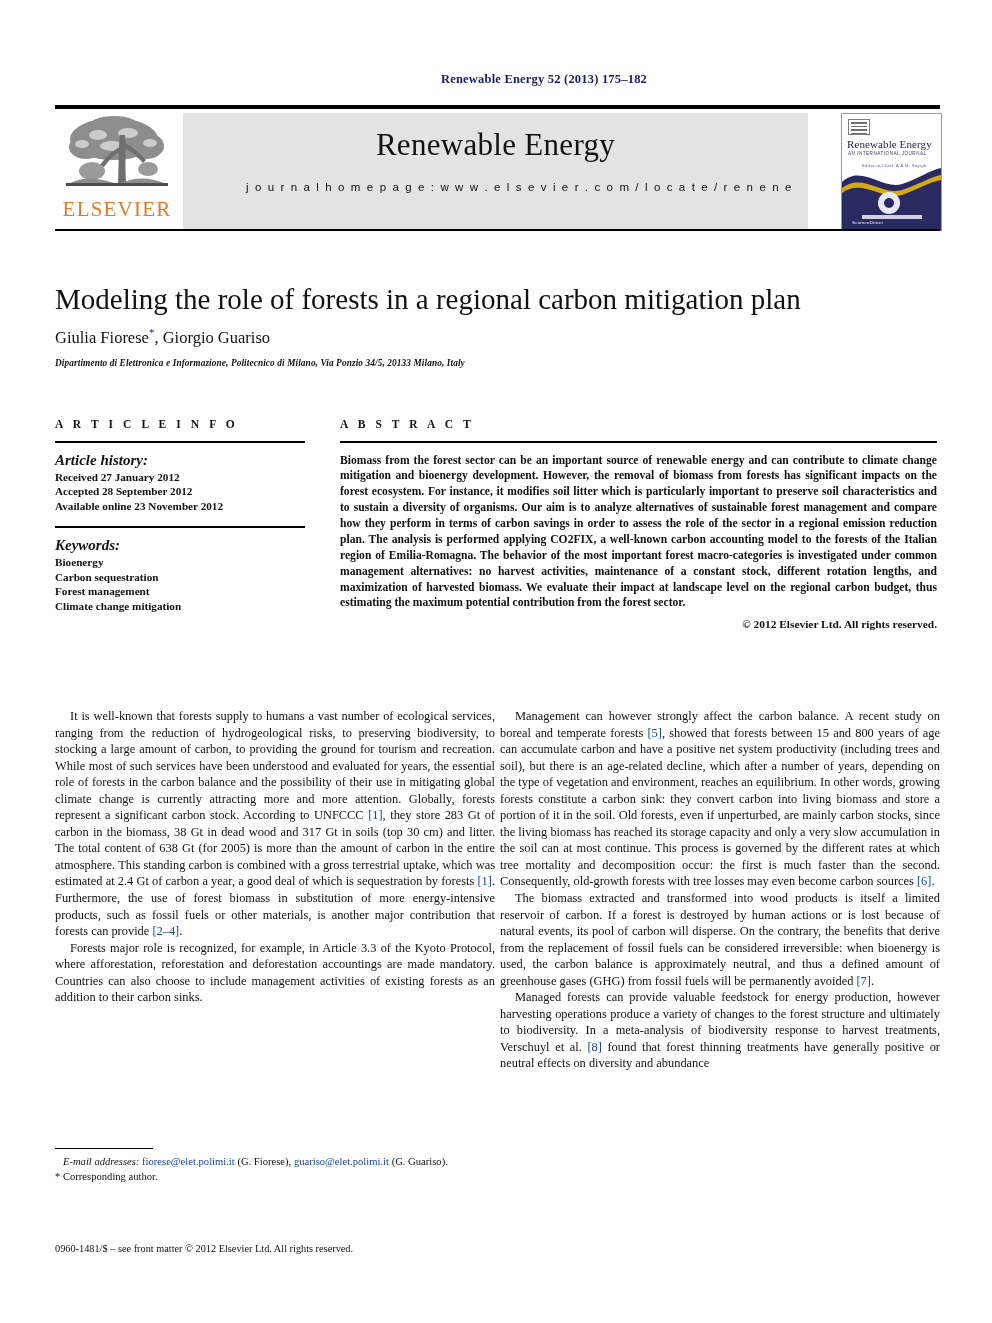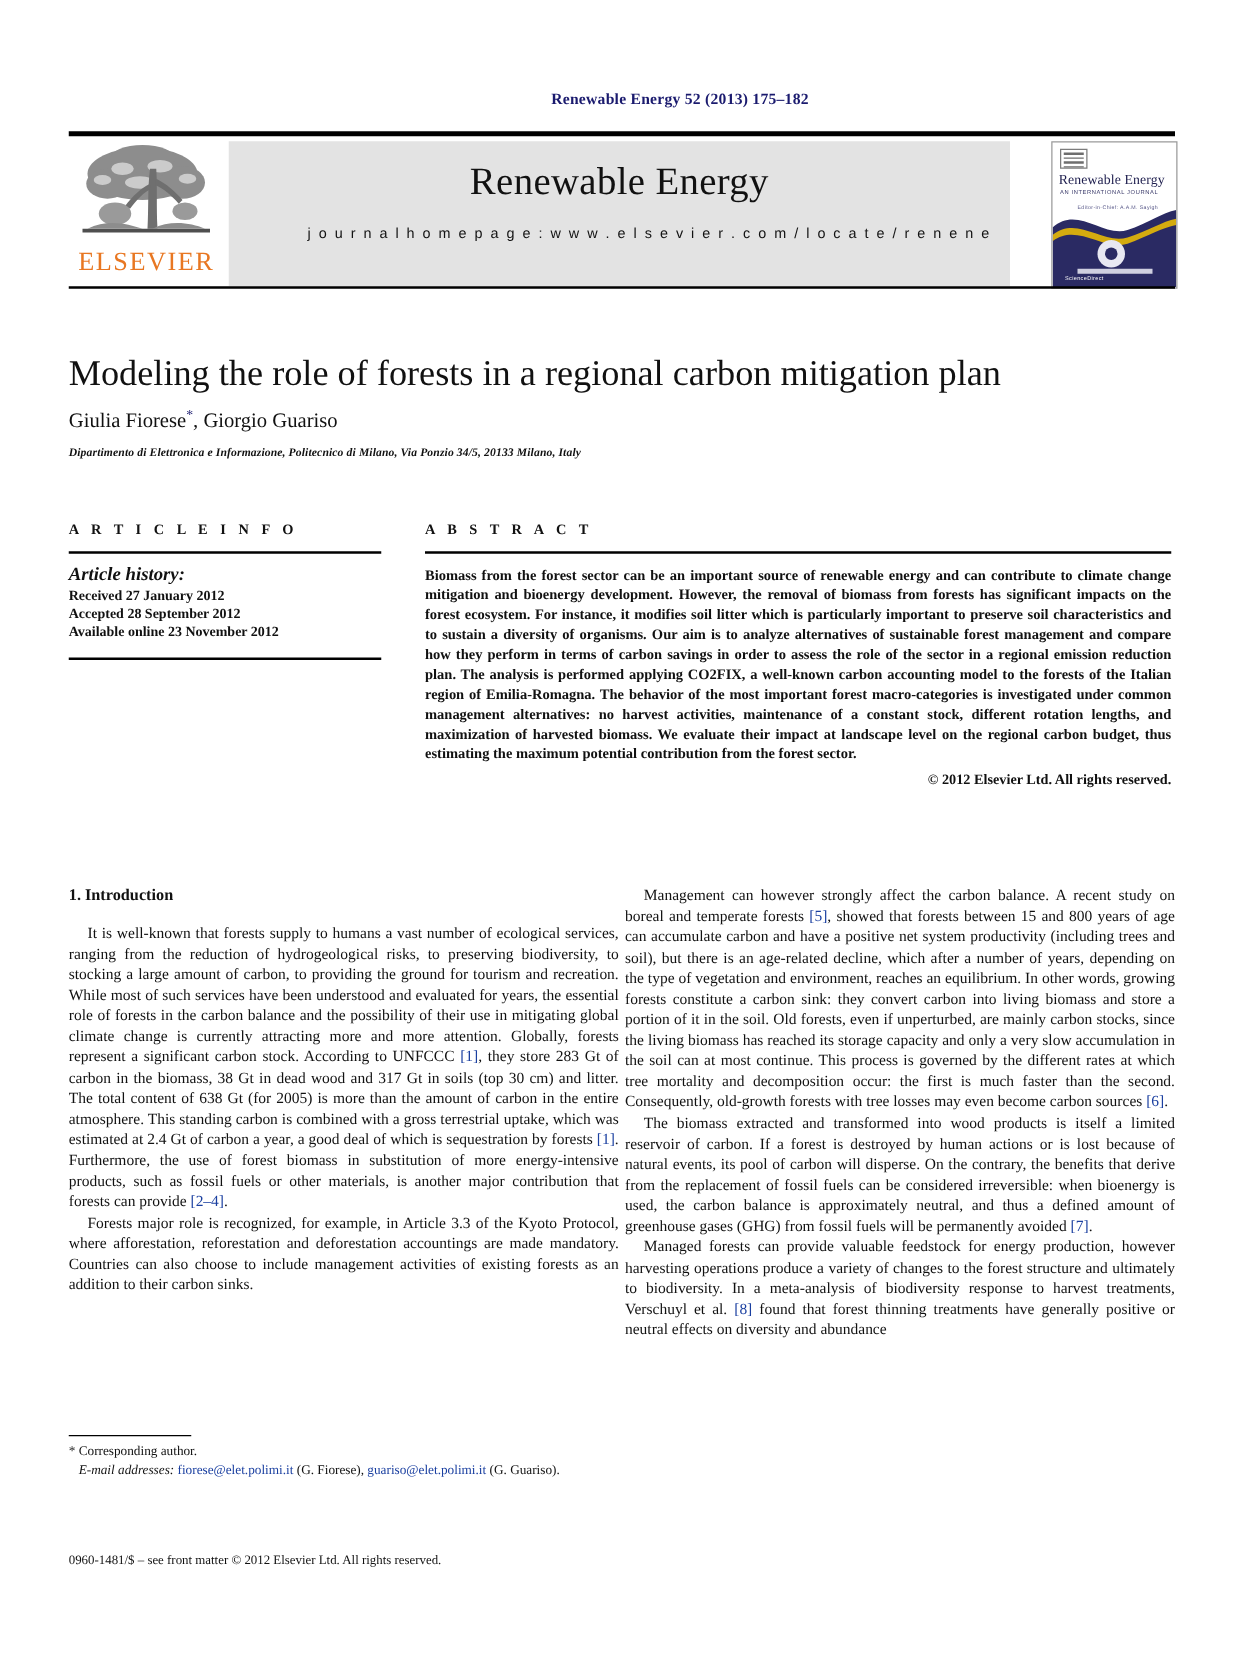--- a/index.html
+++ b/index.html
@@ -253,50 +253,56 @@
   <div class="infoblock">
     <div class="sechead">A R T I C L E   I N F O</div>
     <div class="hr-thin"></div>
     <div class="grp">
       <div class="lbl">Article history:</div>
       <div class="ln">Received 27 January 2012</div>
       <div class="ln">Accepted 28 September 2012</div>
       <div class="ln">Available online 23 November 2012</div>
     </div>
     <div class="hr-thin2"></div>
+    <div class="grp">
+      <div class="lbl">Keywords:</div>
+      <div class="ln">Bioenergy</div>
+      <div class="ln">Carbon sequestration</div>
+      <div class="ln">Forest management</div>
+      <div class="ln">Climate change mitigation</div>
+    </div>
   </div>
 
   <div class="abstractblock">
     <div class="sechead">A B S T R A C T</div>
     <div class="hr-thin"></div>
     <div class="abs-body">Biomass from the forest sector can be an important source of renewable energy and can contribute to climate change mitigation and bioenergy development. However, the removal of biomass from forests has significant impacts on the forest ecosystem. For instance, it modifies soil litter which is particularly important to preserve soil characteristics and to sustain a diversity of organisms. Our aim is to analyze alternatives of sustainable forest management and compare how they perform in terms of carbon savings in order to assess the role of the sector in a regional emission reduction plan. The analysis is performed applying CO2FIX, a well-known carbon accounting model to the forests of the Italian region of Emilia-Romagna. The behavior of the most important forest macro-categories is investigated under common management alternatives: no harvest activities, maintenance of a constant stock, different rotation lengths, and maximization of harvested biomass. We evaluate their impact at landscape level on the regional carbon budget, thus estimating the maximum potential contribution from the forest sector.</div>
     <div class="copyright">© 2012 Elsevier Ltd. All rights reserved.</div>
   </div>
 
   <div class="col col-left">
-    <div class="h2">1.  Introduction</div>
     <p class="para"><span>It is well-known that forests supply to humans a vast number of ecological services, ranging from the reduction of hydrogeological risks, to preserving biodiversity, to stocking a large amount of carbon, to providing the ground for tourism and recreation. While most of such services have been understood and evaluated for years, the essential role of forests in the carbon balance and the possibility of their use in mitigating global climate change is currently attracting more and more attention. Globally, forests represent a significant carbon stock. According to UNFCCC </span><span class="ref">[1]</span><span>, they store 283 Gt of carbon in the biomass, 38 Gt in dead wood and 317 Gt in soils (top 30 cm) and litter. The total content of 638 Gt (for 2005) is more than the amount of carbon in the entire atmosphere. This standing carbon is combined with a gross terrestrial uptake, which was estimated at 2.4 Gt of carbon a year, a good deal of which is sequestration by forests </span><span class="ref">[1]</span><span>. Furthermore, the use of forest biomass in substitution of more energy-intensive products, such as fossil fuels or other materials, is another major contribution that forests can provide </span><span class="ref">[2–4]</span><span>.</span></p>
     <p class="para"><span>Forests major role is recognized, for example, in Article 3.3 of the Kyoto Protocol, where afforestation, reforestation and deforestation accountings are made mandatory. Countries can also choose to include management activities of existing forests as an addition to their carbon sinks.</span></p>
   </div>
 
   <div class="col col-right">
     <p class="para"><span>Management can however strongly affect the carbon balance. A recent study on boreal and temperate forests </span><span class="ref">[5]</span><span>, showed that forests between 15 and 800 years of age can accumulate carbon and have a positive net system productivity (including trees and soil), but there is an age-related decline, which after a number of years, depending on the type of vegetation and environment, reaches an equilibrium. In other words, growing forests constitute a carbon sink: they convert carbon into living biomass and store a portion of it in the soil. Old forests, even if unperturbed, are mainly carbon stocks, since the living biomass has reached its storage capacity and only a very slow accumulation in the soil can at most continue. This process is governed by the different rates at which tree mortality and decomposition occur: the first is much faster than the second. Consequently, old-growth forests with tree losses may even become carbon sources </span><span class="ref">[6]</span><span>.</span></p>
     <p class="para"><span>The biomass extracted and transformed into wood products is itself a limited reservoir of carbon. If a forest is destroyed by human actions or is lost because of natural events, its pool of carbon will disperse. On the contrary, the benefits that derive from the replacement of fossil fuels can be considered irreversible: when bioenergy is used, the carbon balance is approximately neutral, and thus a defined amount of greenhouse gases (GHG) from fossil fuels will be permanently avoided </span><span class="ref">[7]</span><span>.</span></p>
     <p class="para"><span>Managed forests can provide valuable feedstock for energy production, however harvesting operations produce a variety of changes to the forest structure and ultimately to biodiversity. In a meta-analysis of biodiversity response to harvest treatments, Verschuyl et al. </span><span class="ref">[8]</span><span> found that forest thinning treatments have generally positive or neutral effects on diversity and abundance</span></p>
   </div>
 
   <div class="footnote">
     <div class="fn-rule"></div>
-    <div class="fn-line">* Corresponding author.</div>
     <div class="fn-line">
       &nbsp;&nbsp;&nbsp;<span class="ital">E-mail addresses:</span>
       <a href="#">fiorese@elet.polimi.it</a>
       <span>(G. Fiorese),</span>
       <a href="#">guariso@elet.polimi.it</a>
       <span>(G. Guariso).</span>
     </div>
+    <div class="fn-line">* Corresponding author.</div>
   </div>
 
   <div class="footer">
     <div class="f1">0960-1481/$ – see front matter © 2012 Elsevier Ltd. All rights reserved.</div>
   </div>
 
 </div>
 
 </body></html>

